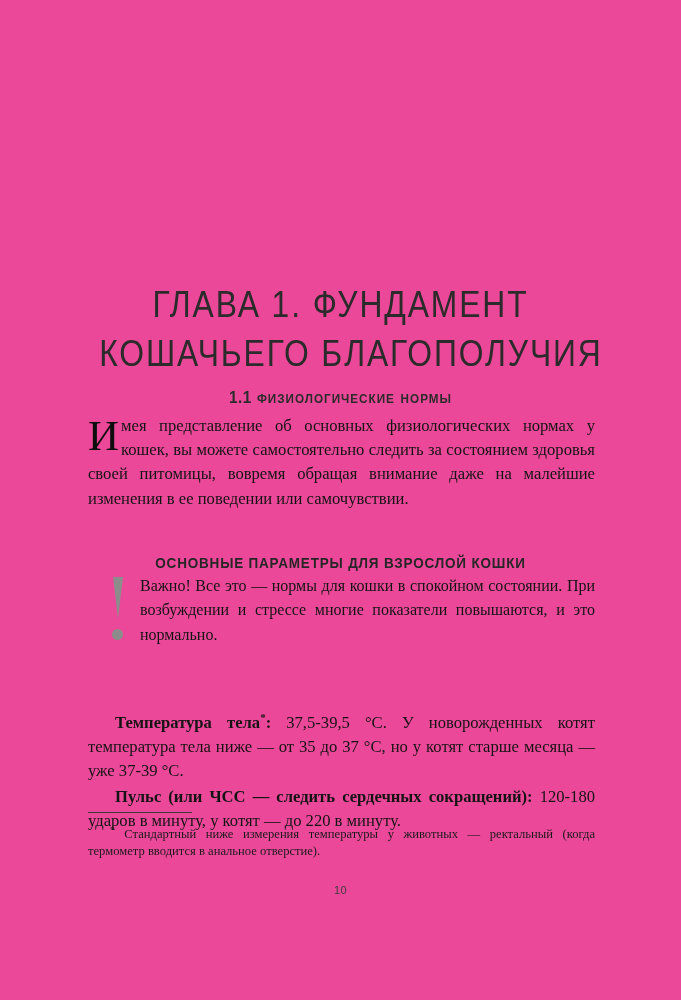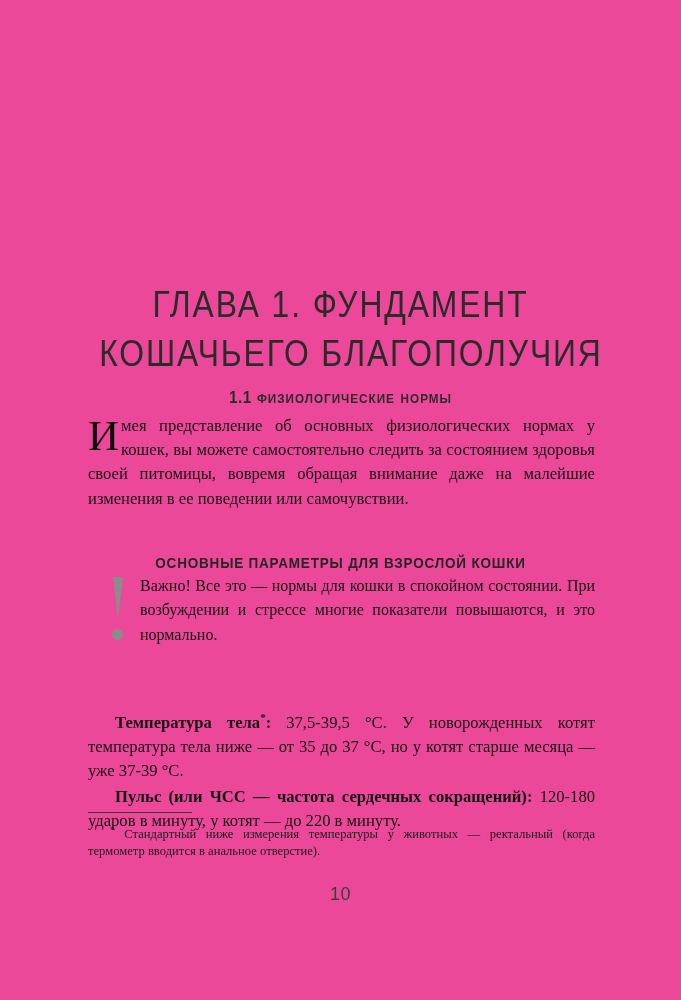--- a/index.html
+++ b/index.html
@@ -215,21 +215,21 @@
   }
 
   
   .page-number {
     position: absolute;
     left: 0;
     right: 0;
     top: 884px;
     text-align: center;
     font-family: "Liberation Sans Narrow", "Liberation Sans", "DejaVu Sans", sans-serif;
-    font-size: 18px;
+    font-size: 11px;
     letter-spacing: 0.5px;
     color: #3d3d3d;
   }
 </style>
 </head>
 <body>
 
 <div class="page">
 
   <h1 class="chapter-title">
@@ -252,21 +252,21 @@
       <span class="bang-stem"></span>
       <span class="bang-dot"></span>
     </div>
     <div class="callout-text">
       <p class="body">Важно! Все это — нормы для кошки в спокойном состоянии. При возбуждении и стрессе многие показатели повышаются, и это нормально.</p>
     </div>
   </div>
 
   <div class="column params">
     <p class="body"><b>Температура тела</b><b class="sup">*</b><b>: </b><span>37,5-39,5 °C. У новорожденных котят температура тела ниже — от 35 до 37 °C, но у котят старше месяца — уже 37-39 °C.</span></p>
-    <p class="body"><b>Пульс (или ЧСС — частота сердечных сокращений)</b><b>: </b><span>120-180 ударов в минуту, у котят — до 220 в минуту.</span></p>
+    <p class="body"><b>Пульс (или ЧСС — следить сердечных сокращений)</b><b>: </b><span>120-180 ударов в минуту, у котят — до 220 в минуту.</span></p>
   </div>
 
   <div class="footnote-rule"></div>
 
   <div class="footnote">
     <p><span class="marker">*</span><span> Стандартный ниже измерения температуры у животных — ректальный (когда термометр вводится в анальное отверстие).</span></p>
   </div>
 
   <div class="page-number">10</div>
 

